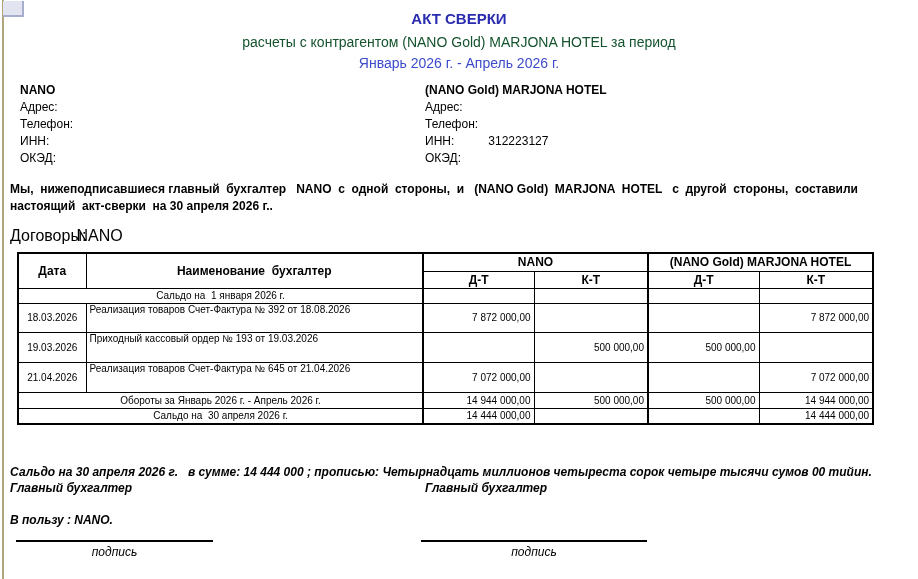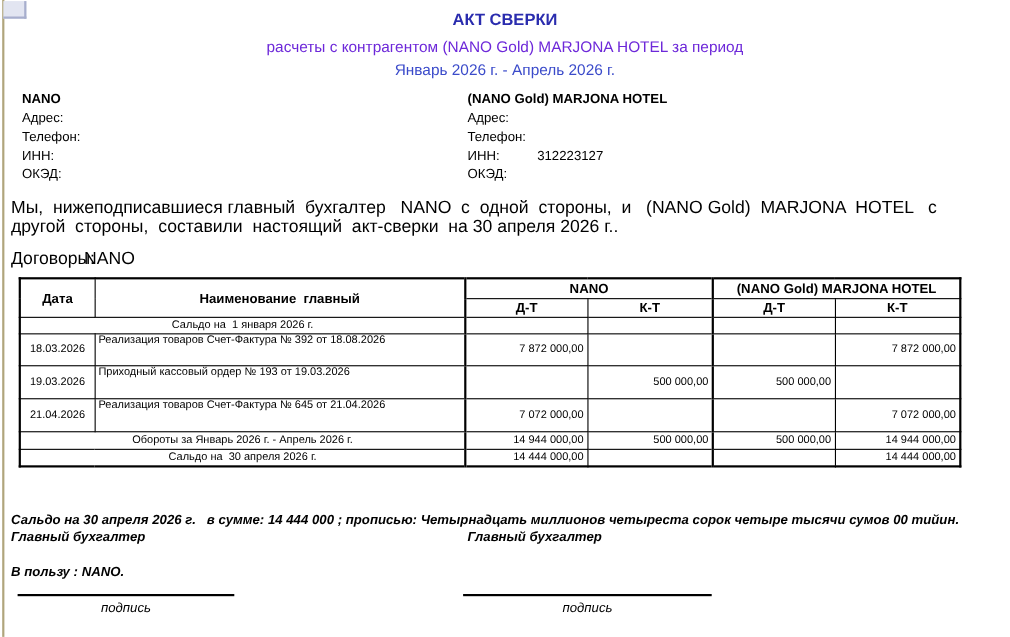--- a/index.html
+++ b/index.html
@@ -4,30 +4,30 @@
 <style>
   html,body{margin:0;padding:0;background:#ffffff;}
   .page{position:relative;width:918px;height:579px;background:#ffffff;
         font-family:"Liberation Sans", sans-serif;color:#000;overflow:hidden;}
   .page-left-edge{position:absolute;left:2px;top:0;width:2px;height:579px;background:#b0a57c;}
   .corner-cell{position:absolute;left:3px;top:1px;width:19px;height:14px;
                background:#e2e5f1;border-right:2px solid #a7aecd;border-bottom:2px solid #a7aecd;}
   .doc-title{position:absolute;left:0;top:10px;width:918px;text-align:center;
              font-size:15px;font-weight:bold;color:#2a2cae;}
   .doc-subtitle{position:absolute;left:0;top:34px;width:918px;text-align:center;
-                font-size:14px;color:#6d28d9;}
+                font-size:14px;color:#14532d;}
   .doc-period{position:absolute;left:0;top:55px;width:918px;text-align:center;
               font-size:14px;color:#3b4bca;}
   .party{position:absolute;top:82px;font-size:12px;line-height:17px;}
   .party.left{left:20px;width:390px;}
   .party.right{left:425px;width:470px;}
   .party .pname{font-weight:bold;}
   .inn-label{display:inline-block;width:60px;}
-  .preamble{position:absolute;left:10px;top:181px;width:882px;font-size:16px;
-            line-height:17px;white-space:pre-wrap;}
+  .preamble{position:absolute;left:10px;top:181px;width:882px;font-size:12px;
+            line-height:17px;white-space:pre-wrap;font-weight:bold;}
   .contracts{position:absolute;left:10px;top:227px;font-size:16px;}
   .contracts .clabel{display:inline-block;width:62px;}
   table.recon{position:absolute;left:17px;top:252px;border-collapse:collapse;
               table-layout:fixed;width:855px;border:2px solid #000;}
   table.recon td, table.recon th{border:1px solid #000;padding:0 3px;font-size:10px;
               font-weight:normal;overflow:hidden;}
   table.recon th{font-weight:bold;font-size:12px;text-align:center;vertical-align:middle;}
   .cell-date{text-align:center;vertical-align:middle;}
   .cell-op{text-align:left;vertical-align:top;padding-top:1px;}
   .cell-num{text-align:right;vertical-align:middle;}
@@ -93,21 +93,21 @@
       <col style="width:68px">
         <col style="width:337px">
         <col style="width:111px">
       <col style="width:114px">
         <col style="width:111px">
         <col style="width:114px">
     </colgroup>
     <tbody>
         <tr style="height:18px">
       <th rowspan="2">Дата</th>
-      <th rowspan="2" style="white-space:pre-wrap">Наименование  главный</th>
+      <th rowspan="2" style="white-space:pre-wrap">Наименование  бухгалтер</th>
       <th colspan="2" class="b-left2">NANO</th>
       <th colspan="2" class="b-left2">(NANO Gold) MARJONA HOTEL</th>
     </tr>
     <tr style="height:17px">
       <th class="b-left2">Д-Т</th>
       <th>К-Т</th>
       <th class="b-left2">Д-Т</th>
       <th>К-Т</th>
     </tr>
     <tr style="height:15px" class="b-top2">

